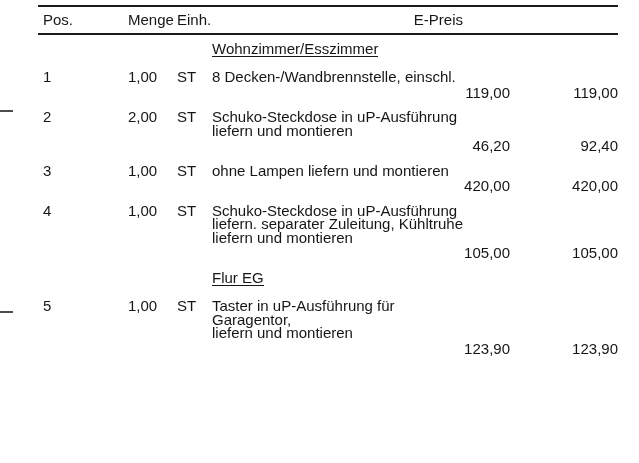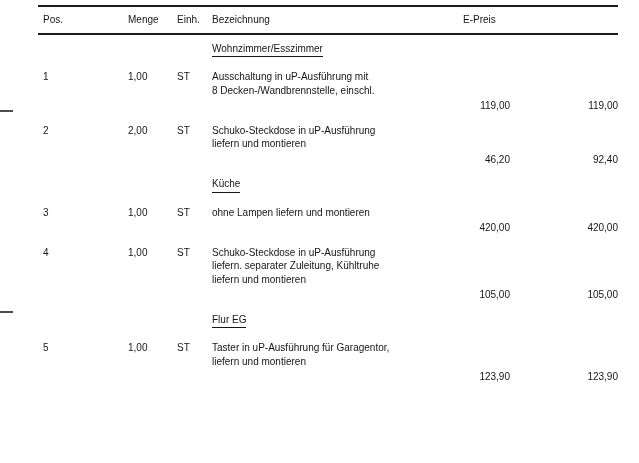--- a/index.html
+++ b/index.html
@@ -2,21 +2,21 @@
 <html><head>
 <meta charset="utf-8">
 <style>
   html, body { margin: 0; padding: 0; background: #ffffff; }
   .page {
     position: relative;
     width: 639px;
     height: 463px;
     background: #ffffff;
     font-family: "Liberation Sans", sans-serif;
-    font-size: 10px;
+    font-size: 15px;
     line-height: 13.5px;
     color: #161616;
     overflow: hidden;
   }
   .fold-mark {
     position: absolute;
     left: 0;
     width: 13px;
     height: 2px;
     background: #4d4d4d;
@@ -32,21 +32,21 @@
   .grid6 {
     display: grid;
     grid-template-columns: 90px 44px 35px 256px 47px 108px;
   }
   .thead {
     border-top: 2px solid #1c1c1c;
     border-bottom: 2px solid #1c1c1c;
     padding: 6px 0 6px 0;
   }
   .cell-left-pad { padding-left: 5px; }
-  .cell-right { }
+  .cell-right { text-align: right; }
   .section-title {
     margin: 11px 0 13px 0;
     padding-left: 174px;
   }
   #tbody .section:first-child .section-title { margin-top: 7px; }
   .section-title .u {
     display: inline-block;
     border-bottom: 1px solid #161616;
     padding-bottom: 1px;
   }
@@ -67,36 +67,34 @@
 
   <div class="fold-mark top"></div>
   <div class="fold-mark bottom"></div>
 
   <div class="postable">
 
     <div class="thead grid6">
       <span class="cell-left-pad">Pos.</span>
       <span class="cell-right">Menge</span>
       <span class="cell-left-pad">Einh.</span>
-      <span class="cell-left-pad">Bezeichnung</span>
       <span class="cell-right">E-Preis</span>
     </div>
 
     <div id="tbody">
   <div class="section">
     <div class="section-title">
       <span class="u">Wohnzimmer/Esszimmer</span>
     </div>
     <div class="items">
   <div class="item grid6">
     <span class="i-pos">1</span>
     <span class="i-menge">1,00</span>
     <span class="i-einh">ST</span>
     <span class="i-desc">
-                <div>Ausschaltung in uP-Ausführung mit</div>
                 <div>8 Decken-/Wandbrennstelle, einschl.</div>
               </span>
     <span class="i-epreis">119,00</span>
     <span class="i-gesamt">119,00</span>
   </div>
 
   <div class="item grid6">
     <span class="i-pos">2</span>
     <span class="i-menge">2,00</span>
     <span class="i-einh">ST</span>
@@ -104,23 +102,20 @@
                 <div>Schuko-Steckdose in uP-Ausführung</div>
                 <div>liefern und montieren</div>
               </span>
     <span class="i-epreis">46,20</span>
     <span class="i-gesamt">92,40</span>
   </div>
 </div>
   </div>
 
   <div class="section">
-    <div class="section-title">
-      <span class="u">Küche</span>
-    </div>
     <div class="items">
   <div class="item grid6">
     <span class="i-pos">3</span>
     <span class="i-menge">1,00</span>
     <span class="i-einh">ST</span>
     <span class="i-desc">
                 <div>ohne Lampen liefern und montieren</div>
               </span>
     <span class="i-epreis">420,00</span>
     <span class="i-gesamt">420,00</span>

